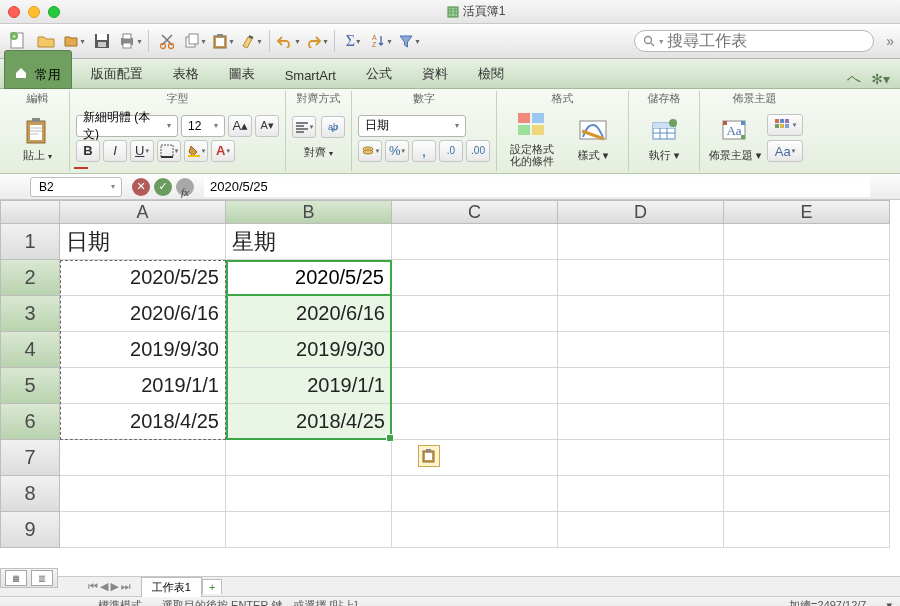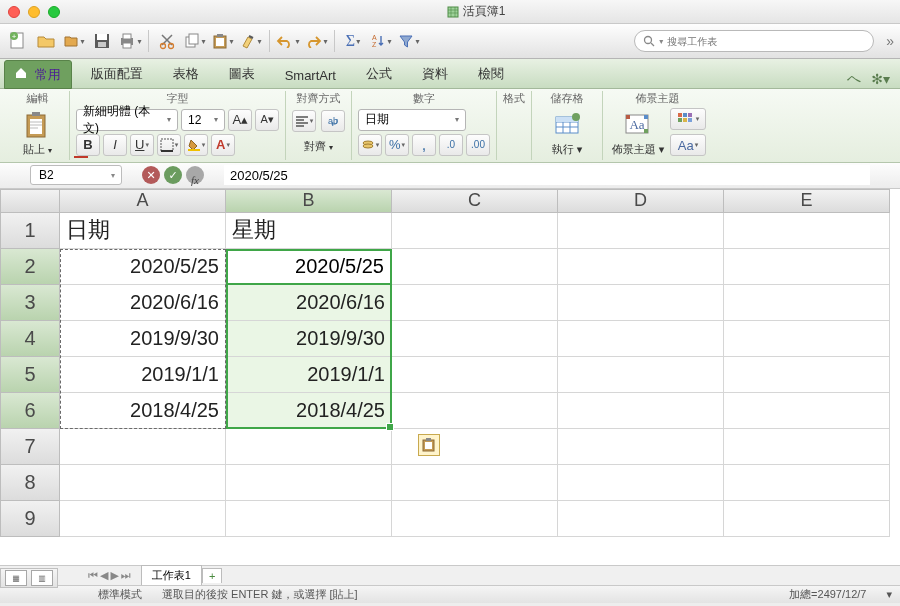--- a/index.html
+++ b/index.html
@@ -14,47 +14,47 @@
 .dot.max { background: #27c93f; border:1px solid #1aab29; }
 .title { flex:1; text-align:center; font-size:12px; color:#444; display:flex; align-items:center; justify-content:center; gap:4px;}
 .title-icon { width:12px;height:12px;display:inline-block;}
 
 
 .maintb { height: 35px; background: linear-gradient(#fefefe,#e2e2e2); border-bottom:1px solid #b5b5b5; display:flex; align-items:center; padding:0 6px; gap:4px; }
 .maintb .btn { width:24px; height:24px; display:flex; align-items:center; justify-content:center; border-radius:3px; }
 .maintb .sep { width:1px; height:22px; background:#c8c8c8; margin:0 2px;}
 .drop-arrow::after{content:"▾"; font-size:8px; color:#666; margin-left:1px;}
 .search { margin-left:auto; width:240px; height:22px; background:#fff; border:1px solid #b9b9b9; border-radius:11px; display:flex; align-items:center; padding:0 8px; gap:4px; color:#9b9b9b;}
-.search input { border:none; outline:none; flex:1; font-size:10px; color:#666; background:transparent;font-family:Liberation Serif, serif;}
+.search input { border:none; outline:none; flex:1; font-size:16px; color:#666; background:transparent;font-family:Liberation Serif, serif;}
 .expand { margin-left:8px; color:#777; font-size:14px;}
 
 
 .tabs { height:30px; background:linear-gradient(#e8f1e3,#c8dcc1); border-bottom:1px solid #a3b89b; display:flex; align-items:flex-end; padding-left:4px; gap:0; }
 .tab { padding:6px 14px 5px; font-size:13px; color:#333; border:1px solid transparent; cursor:pointer; position:relative; top:1px;}
-.tab.home { background:#6fa05f; color:#4c1d95; border-radius:3px 3px 0 0; border:1px solid #588249; padding:5px 10px 4px; margin-right:4px;}
+.tab.home { background:#6fa05f; color:#000000; border-radius:3px 3px 0 0; border:1px solid #588249; padding:15px 10px 4px; margin-right:4px;}
 .tab.home svg { margin-right:4px;}
 .tabs .right { margin-left:auto; display:flex; align-items:center; padding-right:10px; gap:10px; color:#5a7d4f; font-size:14px;}
 
 
 .ribbon { background:linear-gradient(#f6faf4,#e5eedf); border-bottom:1px solid #b4c6ac; padding:2px 6px 2px; display:flex; align-items:stretch; }
 .group { display:flex; flex-direction:column; align-items:center; padding:0 6px; border-right:1px solid #c3d4bb; position:relative;}
 .group:last-child { border-right:none; }
 .group-label { font-size:11px; color:#666; text-align:center; height:14px;}
 .group-body { flex:1; display:flex; align-items:center; gap:3px; padding:2px 0;}
 .bigbtn { width:58px; display:flex; flex-direction:column; align-items:center; gap:2px; font-size:11px; color:#333; padding:2px;}
 .bigbtn .ico { width:32px;height:32px; display:flex; align-items:center; justify-content:center;}
 .bigbtn .lbl { text-align:center; line-height:1.1;}
 .rcol { display:flex; flex-direction:column; gap:3px; align-items:flex-start;}
 .ctrl { height:22px; background:#fff; border:1px solid #b5b5b5; border-radius:3px; display:flex; align-items:center; padding:0 6px; font-size:12px; gap:4px;}
 .rowbtns { display:flex; gap:3px;}
 .sbtn { width:24px; height:22px; border:1px solid #c5c5c5; background:linear-gradient(#fdfdfd,#e9e9e9); border-radius:3px; display:flex; align-items:center; justify-content:center; font-size:13px; color:#333;}
 .sbtn.arrw::after{content:"▾";font-size:7px;color:#666;margin-left:1px;}
 
 
-.fbar { height:26px; background:linear-gradient(#fdfdfd,#ececec); border-bottom:1px solid #c9c9c9; display:flex; align-items:center; padding:0 30px 0 30px; gap:16px; font-size:12px; }
+.fbar { height:26px; background:linear-gradient(#fdfdfd,#ececec); border-bottom:1px solid #c9c9c9; display:flex; align-items:center; padding:0 30px 0 30px; gap:6px; font-size:12px; }
 .namebox { width:92px; height:20px; border:1px solid #bcbcbc; background:#fff; display:flex; align-items:center; padding:0 6px 0 8px; border-radius:3px; justify-content:space-between;}
 .fbar .fx-btns { display:flex; gap:4px; margin:0 4px;}
 .circ { width:18px;height:18px;border-radius:50%;display:flex;align-items:center;justify-content:center;font-size:11px;color:#fff; }
 .circ.red{background:#b35a5a} .circ.grn{background:#6b9c5f} .circ.gry{background:#a8a8a8; color:#444;}
 .fx { font-style:italic; font-family: "Times New Roman",serif; margin-top: 10px;}
 .formula-input { flex:1; height:20px; border:none; background:#fff; padding:0 6px; font-size:13px; outline:none;}
 
 
 .grid-wrap { position:relative; background:#fff; height:376px; overflow:hidden; display:flex; flex-direction:column;}
 .colheads { display:flex; height:24px; }
@@ -327,20 +327,43 @@
           <div class="sbtn" style="color:#3a6fa5;font-size:16px">,</div>
           <div class="sbtn" style="font-size:10px;color:#3a6fa5">.0</div>
           <div class="sbtn" style="font-size:10px;color:#3a6fa5">.00</div>
         </div>
       </div>
     </div>
   </div>
 
   <div class="group">
     <div class="group-label">格式</div>
+    <div class="group-body">
+      <div class="bigbtn">
+        <div class="ico">
+            <svg width="32" height="28" viewBox="0 0 32 28">
+              <rect x="2" y="2" width="12" height="10" fill="#f08a7a"></rect>
+              <rect x="16" y="2" width="12" height="10" fill="#9bc8f0"></rect>
+              <rect x="2" y="14" width="12" height="10" fill="#9be09b"></rect>
+              <rect x="16" y="14" width="12" height="10" fill="#f0d67a"></rect>
+            </svg>
+          </div>
+        <div class="lbl">設定格式化的條件</div>
+      </div>
+      <div class="bigbtn">
+        <div class="ico">
+            <svg width="30" height="28" viewBox="0 0 30 28">
+              <rect x="2" y="4" width="26" height="18" fill="#fff" stroke="#888"></rect>
+              <path d="M5 20c4-10 6-12 10-12s6 4 10 12" fill="none" stroke="#5a8dc9" stroke-width="2"></path>
+              <path d="M4 14l22 8" stroke="#d6962e" stroke-width="3"></path>
+            </svg>
+          </div>
+        <div class="lbl"><span>樣式</span> ▾</div>
+      </div>
+    </div>
   </div>
 
   <div class="group">
     <div class="group-label">儲存格</div>
     <div class="group-body">
       <div class="bigbtn">
         <div class="ico">
             <svg width="30" height="28" viewBox="0 0 30 28">
               <rect x="4" y="6" width="22" height="16" fill="#fff" stroke="#5a8dc9"></rect>
               <path d="M4 11h22M4 16h22M11 6v16M18 6v16" stroke="#5a8dc9"></path>

